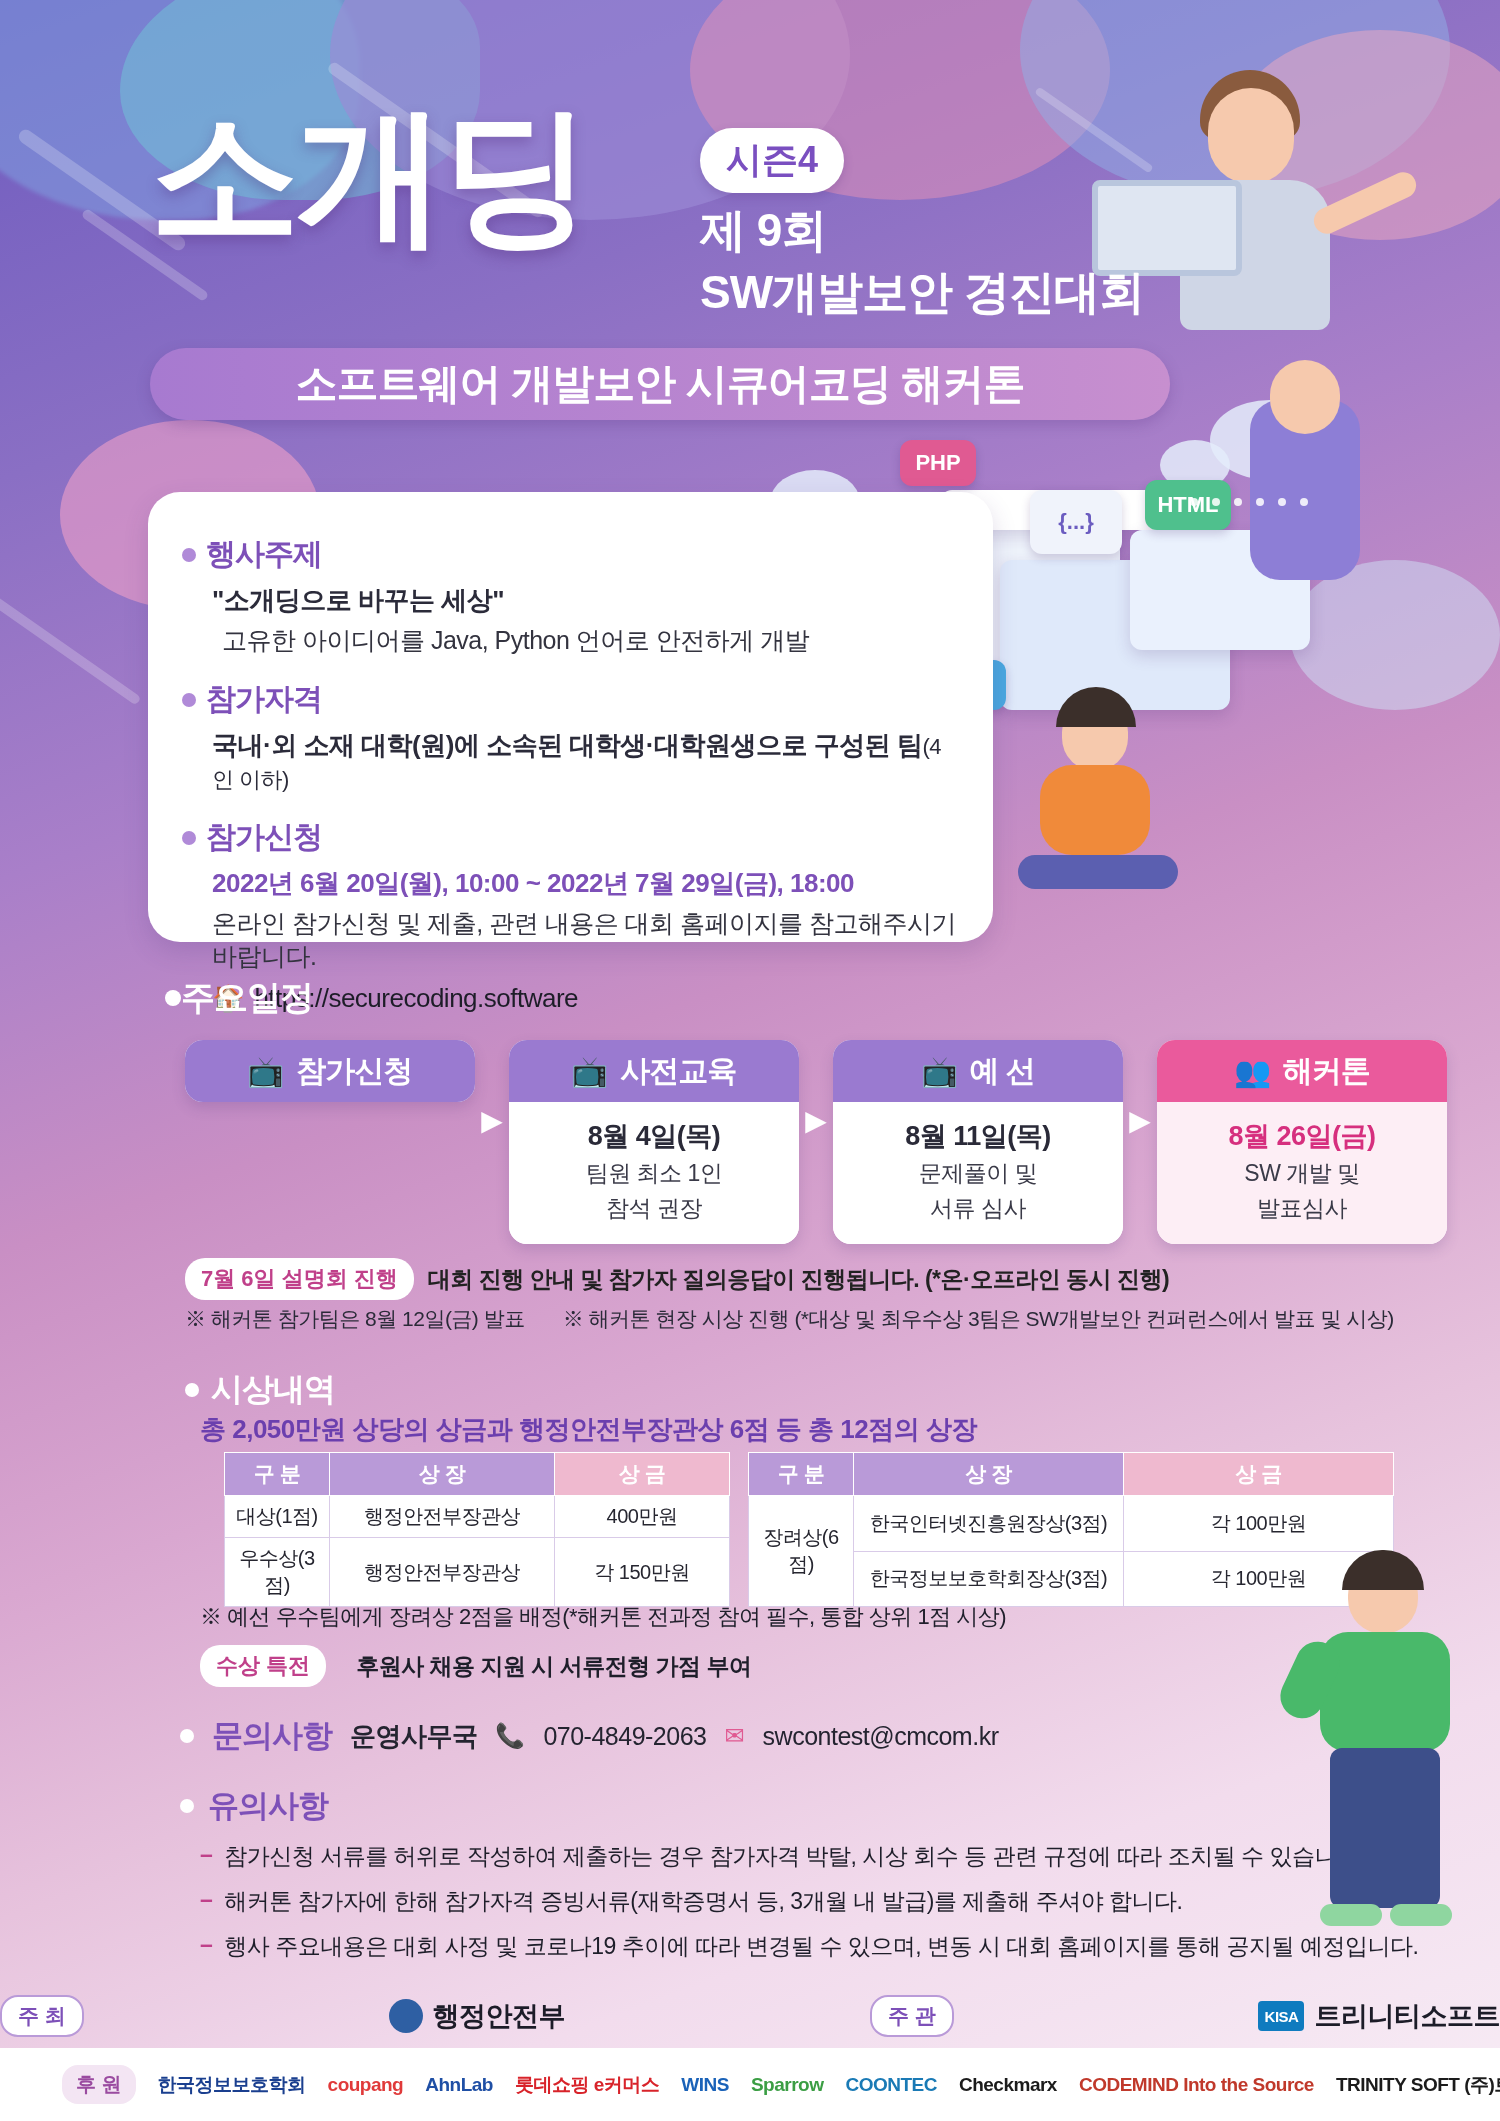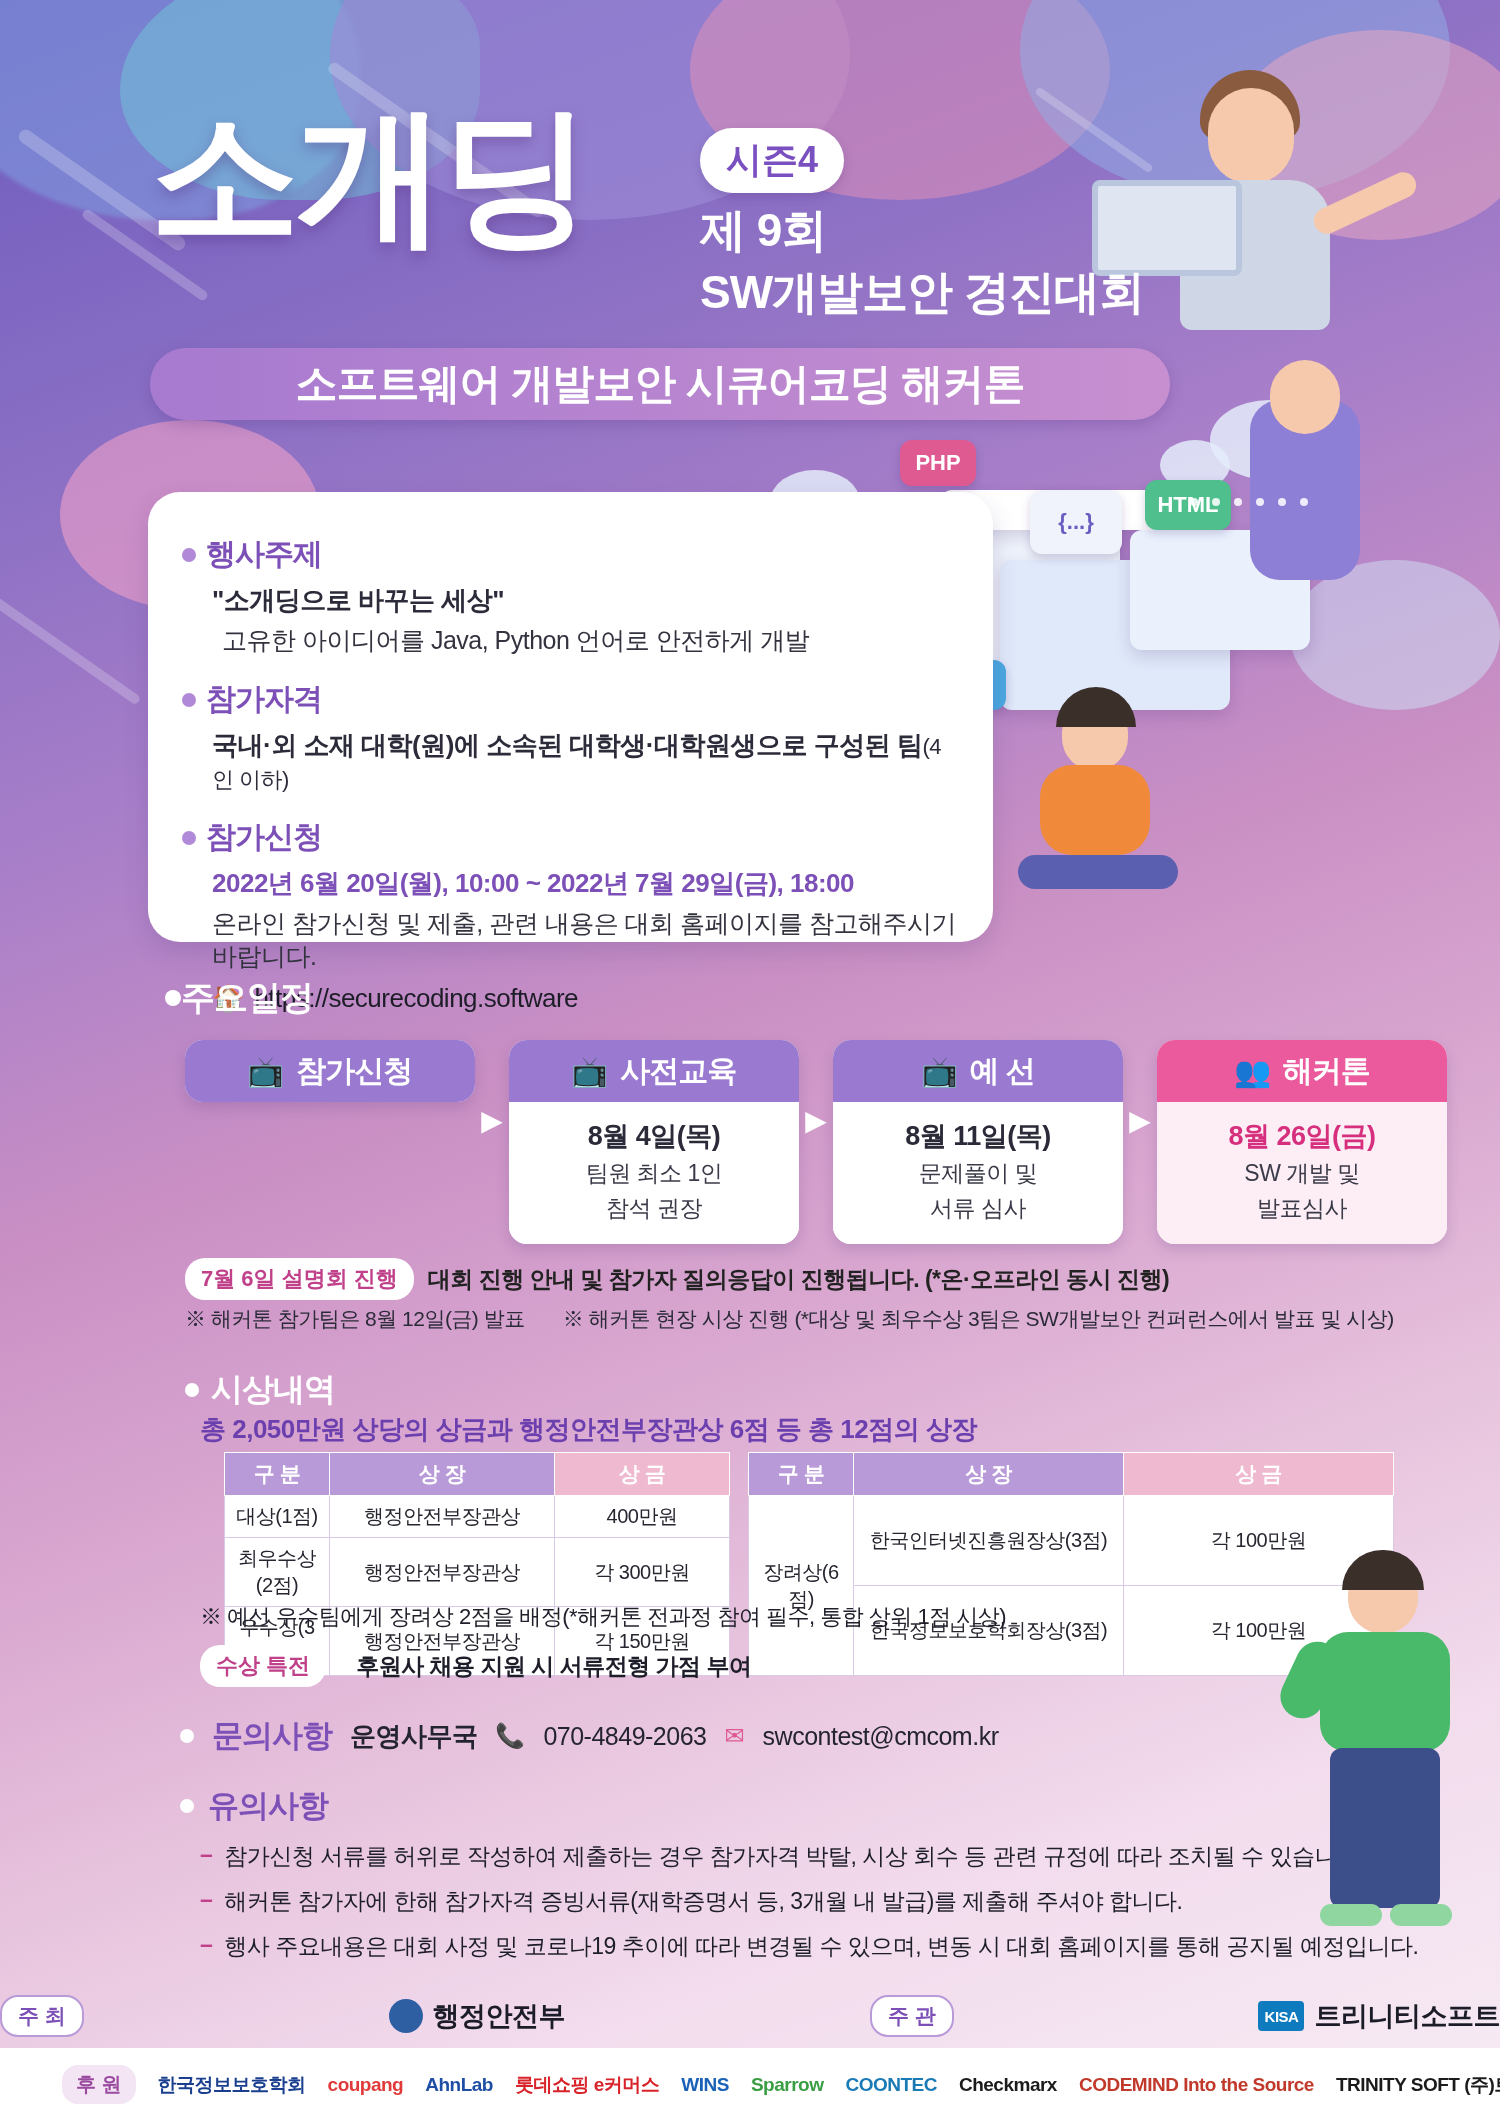--- a/index.html
+++ b/index.html
@@ -360,25 +360,20 @@
           <th class="hl">상 금</th>
         </tr>
       </thead>
       <tbody>
         <tr>
           <td>대상(1점)</td>
           <td>행정안전부장관상</td>
           <td>400만원</td>
         </tr>
         <tr>
-          <td>최우수상(2점)</td>
-          <td>행정안전부장관상</td>
-          <td>각 300만원</td>
-        </tr>
-        <tr>
           <td>우수상(3점)</td>
           <td>행정안전부장관상</td>
           <td>각 150만원</td>
         </tr>
       </tbody>
     </table>
 
     <table class="t2">
       <thead>
         <tr>

